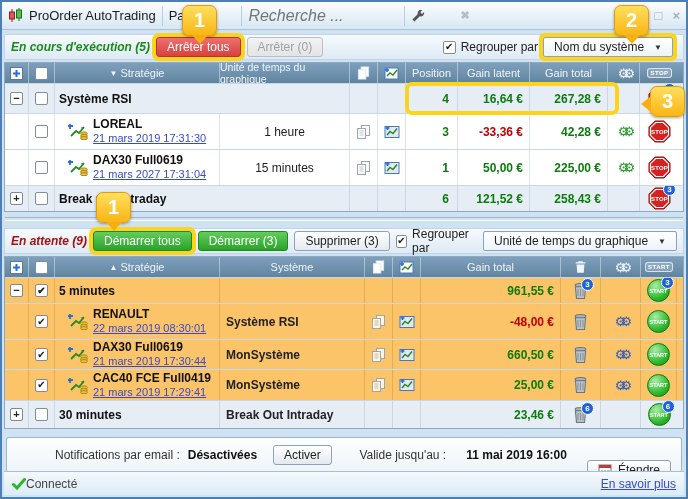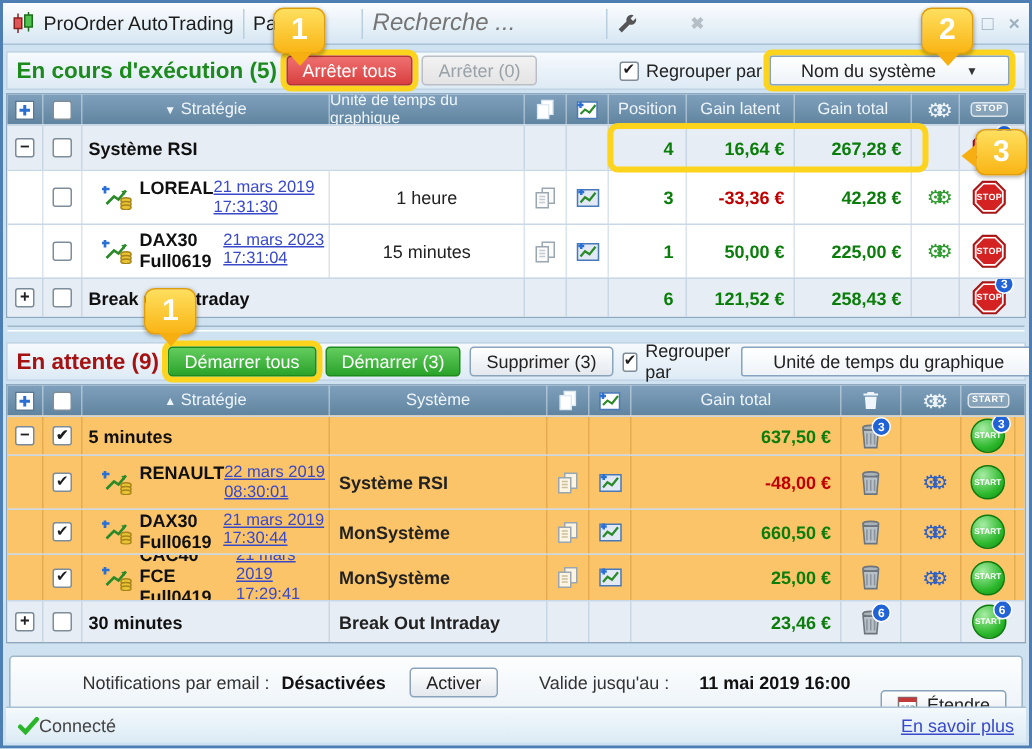--- a/index.html
+++ b/index.html
@@ -14,33 +14,33 @@
   .app-title { font-size:13px; color:#1c1c1c; white-space:nowrap; }
   .tab-paper { font-size:13px; color:#1c1c1c; white-space:nowrap; }
   .searchwrap { display:flex; align-items:center; width:150px; }
   .search { flex:1; border:none; background:transparent; font-style:italic; color:#8a99a6; font-size:16px; outline:none; }
   .clear-x { color:#b6bec6; font-weight:bold; font-size:11px; margin-left:4px; cursor:pointer; }
   .winbtns { margin-left:auto; display:flex; gap:10px; align-items:center; color:#9fb0bf; font-weight:bold; font-size:13px; }
   .winbtns span { cursor:pointer; }
 
   
   .toolbar { height:26px; display:flex; align-items:center; gap:6px; padding:0 6px; background:linear-gradient(#f6fafd,#ddeaf5); border:1px solid #c3d5e4; margin:2px 2px 2px 2px; }
-  .sec-title { font-weight:bold; font-size:15px; white-space:nowrap; }
+  .sec-title { font-weight:bold; font-size:12px; white-space:nowrap;font-style:italic; }
   .sec-title.running { color:#1c8a1c; }
   .sec-title.pending { color:#a51212; }
   .btn { font-size:12px; padding:2px 10px; border:1px solid #8aa4bd; border-radius:3px; background:linear-gradient(#ffffff,#e4e9ee); color:#222; cursor:pointer; white-space:nowrap; }
   .btn.red { background:linear-gradient(#ef7070,#d94040); border-color:#b53434; color:#fff; }
   .btn.green { background:linear-gradient(#63cc5e,#2aa32a); border-color:#1e8a1e; color:#fff; }
   .btn.disabled { background:linear-gradient(#f2f2f2,#e4e4e4); border-color:#b9bfc5; color:#9aa2a9; }
   .ring { box-shadow:0 0 0 4px #fdd41d; }
   .right-group { margin-left:auto; display:flex; align-items:center; gap:5px; }
   .checkbox { width:13px; height:13px; background:#fff; border:1px solid #7f8d99; border-radius:2px; display:flex; align-items:center; justify-content:center; font-size:10px; line-height:10px; color:#1d1d1d; }
   .checkbox .ck { visibility:hidden; }
   .checkbox.checked .ck { visibility:visible; }
-  .dropdown { display:flex; align-items:center; gap:20px; background:linear-gradient(#ffffff,#eef3f8); border:1px solid #88a3c0; border-radius:2px; padding:2px 20px; font-size:12px; cursor:pointer; white-space:nowrap;justify-content:center; }
+  .dropdown { display:flex; align-items:center; gap:10px; background:linear-gradient(#ffffff,#eef3f8); border:1px solid #88a3c0; border-radius:2px; padding:2px 10px; font-size:12px; cursor:pointer; white-space:nowrap;justify-content:center; }
   .dropdown .caret { font-size:8px; color:#333; }
 
   
   .tbl { margin:0 2px; border:1px solid #8fa9c0; background:#fff; }
   .t1-head,.t1-row { display:grid; grid-template-columns:24px 26px 165px 130px 28px 28px 52px 72px 78px 32px 39px; }
   .t2-head,.t2-row { display:grid; grid-template-columns:24px 26px 165px 145px 28px 28px 140px 40px 40px 36px; }
   .thead { height:20px; background:linear-gradient(#7fa0bc,#60849f); color:#eef5fb; font-size:11px; }
   .thead .c { border-right:1px solid rgba(235,244,250,.45); }
   .c { display:flex; align-items:center; justify-content:center; overflow:hidden; border-right:1px solid rgba(125,155,185,.28); }
   .c:last-child { border-right:none; }
@@ -48,21 +48,21 @@
   .row.group { background:#e7edf4; height:26px; font-weight:bold; }
   .row.group.hl { height:30px; }
   .row.child { background:#fff; height:36px; }
   .row.orange { background:#fbc468; }
   .row.orange .c { border-right:1px solid rgba(190,130,40,.35); }
   .row.h30 { height:30px; }
   .row.h31 { height:31px; }
   .row.h28 { height:28px; }
   .name-cell { justify-content:flex-start; padding-left:4px; font-weight:bold; font-size:12px; color:#101010; }
   .strat { justify-content:flex-start; padding-left:12px; gap:5px; }
-  .strat .stack { display:flex; flex-direction:row; line-height:1.15; }
+  .strat .stack { display:flex; flex-direction:column; line-height:1.15; }
   .strat .nm { font-weight:bold; font-size:12px; color:#101010; }
   .strat a { font-size:11px; color:#3949c9; text-decoration:underline; font-weight:normal; }
   .money { justify-content:flex-end; padding-right:6px; font-weight:bold; font-size:12px; color:#0b7d0b; }
   .money.neg { color:#c00000; }
   .pos-val { justify-content:flex-end; padding-right:8px; font-weight:bold; font-size:12px; color:#0b7d0b; }
   .tf-val { font-size:12px; color:#222; }
   .sys-val { justify-content:flex-start; padding-left:6px; font-weight:bold; font-size:12px; }
   .expander { width:13px; height:13px; border:1px solid #7b8door; border:1px solid #7b8globals; border:1px solid #7b8a98; background:#fff; border-radius:2px; display:flex; align-items:center; justify-content:center; font-size:11px; line-height:9px; color:#222; cursor:pointer; }
   .sort { font-size:8px; margin-right:3px; }
   .hchip { font-size:6px; font-weight:bold; color:#fff; border:1px solid rgba(255,255,255,.7); background:rgba(255,255,255,.18); border-radius:3px; padding:1px 2px; letter-spacing:.5px; }
@@ -299,21 +299,21 @@
               <path d="M3 1v5M1 3h5" stroke="#2a6fd4" stroke-width="1.8"></path>
               <polyline points="4,13 9,8 12,10 17,4" fill="none" stroke="#2a8a2a" stroke-width="1.8"></polyline>
               <path d="M17 4l-3.2.4L16 7z" fill="#2a8a2a"></path>
               <ellipse cx="17" cy="10.5" rx="3.4" ry="1.6" fill="#e8c435" stroke="#a8851a"></ellipse>
               <ellipse cx="17" cy="13" rx="3.4" ry="1.6" fill="#e8c435" stroke="#a8851a"></ellipse>
               <ellipse cx="17" cy="15.2" rx="3.4" ry="1.6" fill="#e8c435" stroke="#a8851a"></ellipse>
             </svg>
         </span>
         <span class="stack">
           <span class="nm">DAX30 Full0619</span>
-          <a href="#">21 mars 2023 17:31:04</a>
+          <a href="#">21 mars 2027 17:31:04</a>
         </span>
       </span>
       <span class="c tf-val">15 minutes</span>
       <span class="c">
         <svg width="15" height="16" viewBox="0 0 15 16">
             <rect x="5.5" y="1.5" width="8" height="10" fill="#fbfbfb" stroke="#9aa6b0"></rect>
             <rect x="1.5" y="4.5" width="8" height="10" fill="#fbfbfb" stroke="#9aa6b0"></rect>
             <path d="M3.5 7h4M3.5 9h4M3.5 11h4" stroke="#c2cbd2"></path>
           </svg>
       </span>
@@ -448,21 +448,21 @@
         </span>
       <span class="c">
           <span class="checkbox checked">
             <span class="ck">✔</span>
           </span>
         </span>
       <span class="c name-cell">5 minutes</span>
       <span class="c"></span>
       <span class="c"></span>
       <span class="c"></span>
-      <span class="c money">637,50 €</span>
+      <span class="c money">961,55 €</span>
       <span class="c">
           <span class="iwrap">
         <svg width="17" height="18" viewBox="0 0 16 16">
               <ellipse cx="8" cy="2.6" rx="5" ry="1.6" fill="#aab2ba" stroke="#6c757d"></ellipse>
               <path fill="#b9c1c8" stroke="#6c757d" d="M3.2 4l1 11h7.6l1-11z"></path>
               <path d="M5.6 6v7M8 6v7M10.4 6v7" stroke="#8b949c"></path>
             </svg>
         <span class="badge">3</span>
       </span>
         </span>

